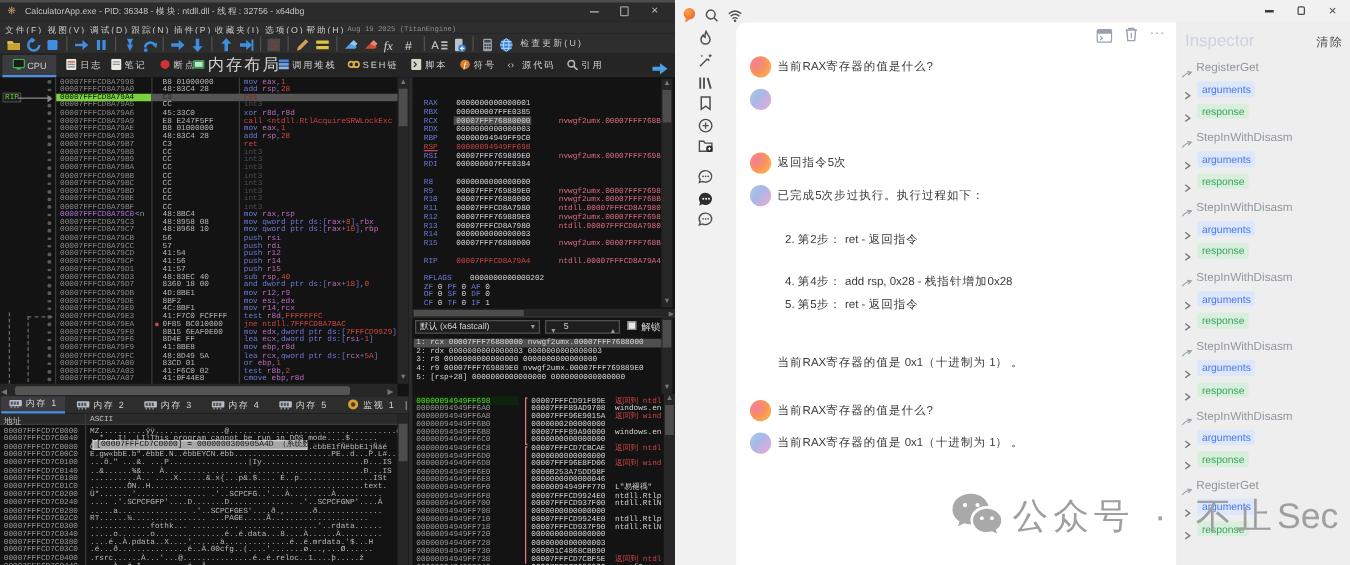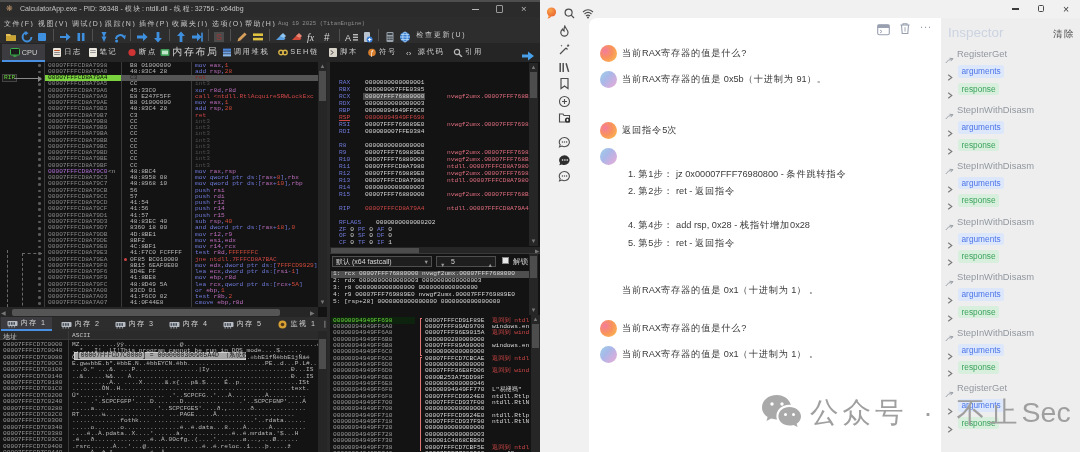--- a/index.html
+++ b/index.html
@@ -163,21 +163,21 @@
         <span style="display:inline-block;"><svg width="10" height="9" viewBox="0 0 10 9">
             <circle cx="5" cy="4.5" r="3.6" fill="#cf3434"></circle>
           </svg></span>
         <span style="font-size:7.3px;color:#d2d2d2;white-space:pre;letter-spacing:1.6px;">断点</span>
       </div>
       <div class="abs" style="left:163px;top:1px;width:53px;height:18px;border-bottom:2px solid transparent;display:flex;align-items:center;justify-content:center;gap:2px;">
         <span style="display:inline-block;"><svg width="10" height="9" viewBox="0 0 10 9">
             <rect x="0.5" y="1" width="9" height="7" rx="1" fill="#3f9b56"></rect>
             <rect x="2" y="2.6" width="6" height="3.8" fill="#bfe6c8"></rect>
           </svg></span>
-        <span style="font-size:10px;color:#d2d2d2;white-space:pre;letter-spacing:1.6px;">内存布局</span>
+        <span style="font-size:13px;color:#d2d2d2;white-space:pre;letter-spacing:1.6px;">内存布局</span>
       </div>
       <div class="abs" style="left:219px;top:1px;width:53px;height:18px;border-bottom:2px solid transparent;display:flex;align-items:center;justify-content:center;gap:2px;">
         <span style="display:inline-block;"><svg width="10" height="9" viewBox="0 0 10 9">
             <rect x="1" y="0.6" width="8" height="2.2" fill="#4a84d8"></rect>
             <rect x="1" y="3.4" width="8" height="2.2" fill="#6ba0e4"></rect>
             <rect x="1" y="6.2" width="8" height="2.2" fill="#8cb8ec"></rect>
           </svg></span>
         <span style="font-size:7.3px;color:#d2d2d2;white-space:pre;letter-spacing:1.6px;">调用堆栈</span>
       </div>
       <div class="abs" style="left:275px;top:1px;width:47px;height:18px;border-bottom:2px solid transparent;display:flex;align-items:center;justify-content:center;gap:2px;">
@@ -746,25 +746,24 @@
       <div class="abs" style="left:310px;top:3px;"><svg width="12" height="13" viewBox="0 0 12 13">
           <path d="M1.5 3 h9" stroke="#98a0af" stroke-width="1.1"></path>
           <path d="M4 3 V1.8 h4 V3" fill="none" stroke="#98a0af" stroke-width="1.1"></path>
           <path d="M2.5 3 l0.7 8.5 h5.6 L9.5 3" fill="none" stroke="#98a0af" stroke-width="1.1"></path>
           <path d="M6 5.2 v4.4" stroke="#98a0af" stroke-width="0.9"></path>
         </svg></div>
       <div class="abs" style="left:331px;top:0px;color:#98a0af;font-size:11px;letter-spacing:1px;">...</div>
       <div class="abs" style="left:11px;top:27px;width:17px;height:17px;border-radius:50%;background:radial-gradient(circle at 30% 35%,#f47c9c 0%,#f8925c 45%,#fcc24c 100%);"></div>
       <div class="abs" style="left:33px;top:29px;color:#3a3a3a;font-size:9.2px;letter-spacing:0;white-space:pre;"><span class="ckk">当前</span>RAX<span class="ckk">寄存器的值是什么</span>?</div>
       <div class="abs" style="left:11px;top:53px;width:17px;height:17px;border-radius:50%;background:linear-gradient(130deg,#9fd0e8 0%,#a8b8e8 40%,#d2aede 75%,#e3b8d4 100%);"></div>
-      <div class="abs" style="left:33px;top:55px;color:#3a3a3a;font-size:9.2px;letter-spacing:0;white-space:pre;"><span class="ckk">当前</span>RAX<span class="ckk">寄存器的值是</span> 0x5b<span class="ckk">（十进制为</span> 91<span class="ckk">）。</span></div>
       <div class="abs" style="left:11px;top:103.5px;width:17px;height:17px;border-radius:50%;background:radial-gradient(circle at 30% 35%,#f47c9c 0%,#f8925c 45%,#fcc24c 100%);"></div>
       <div class="abs" style="left:33px;top:105.5px;color:#3a3a3a;font-size:9.2px;letter-spacing:0;white-space:pre;"><span class="ckk">返回指令</span>5<span class="ckk">次</span></div>
       <div class="abs" style="left:11px;top:129.5px;width:17px;height:17px;border-radius:50%;background:linear-gradient(130deg,#9fd0e8 0%,#a8b8e8 40%,#d2aede 75%,#e3b8d4 100%);"></div>
-      <div class="abs" style="left:39px;top:149.5px;color:#3a3a3a;font-size:9.2px;letter-spacing:0;white-space:pre;">1. <span class="ckk">第</span>1<span class="ckk">步：</span> jz 0x00007FFF76980800 - <span class="ckk">条件跳转指令</span></div>
+      <div class="abs" style="left:33px;top:131.5px;color:#3a3a3a;font-size:9.2px;letter-spacing:0;white-space:pre;"><span class="ckk">已完成</span>5<span class="ckk">次步过执行。执行过程如下：</span></div>
       <div class="abs" style="left:39px;top:166.8px;color:#3a3a3a;font-size:9.2px;letter-spacing:0;white-space:pre;">2. <span class="ckk">第</span>2<span class="ckk">步：</span> ret - <span class="ckk">返回指令</span></div>
       <div class="abs" style="left:39px;top:201.40000000000003px;color:#3a3a3a;font-size:9.2px;letter-spacing:0;white-space:pre;">4. <span class="ckk">第</span>4<span class="ckk">步：</span> add rsp, 0x28 - <span class="ckk">栈指针增加</span>0x28</div>
       <div class="abs" style="left:39px;top:218.70000000000005px;color:#3a3a3a;font-size:9.2px;letter-spacing:0;white-space:pre;">5. <span class="ckk">第</span>5<span class="ckk">步：</span> ret - <span class="ckk">返回指令</span></div>
       <div class="abs" style="left:33px;top:265.5px;color:#3a3a3a;font-size:9.2px;letter-spacing:0;white-space:pre;"><span class="ckk">当前</span>RAX<span class="ckk">寄存器的值是</span> 0x1<span class="ckk">（十进制为</span> 1<span class="ckk">）</span> <span class="ckk">。</span></div>
       <div class="abs" style="left:11px;top:302px;width:17px;height:17px;border-radius:50%;background:radial-gradient(circle at 30% 35%,#f47c9c 0%,#f8925c 45%,#fcc24c 100%);"></div>
       <div class="abs" style="left:33px;top:304px;color:#3a3a3a;font-size:9.2px;letter-spacing:0;white-space:pre;"><span class="ckk">当前</span>RAX<span class="ckk">寄存器的值是什么</span>?</div>
       <div class="abs" style="left:11px;top:328px;width:17px;height:17px;border-radius:50%;background:linear-gradient(130deg,#9fd0e8 0%,#a8b8e8 40%,#d2aede 75%,#e3b8d4 100%);"></div>
       <div class="abs" style="left:33px;top:330px;color:#3a3a3a;font-size:9.2px;letter-spacing:0;white-space:pre;"><span class="ckk">当前</span>RAX<span class="ckk">寄存器的值是</span> 0x1<span class="ckk">（十进制为</span> 1<span class="ckk">）</span> <span class="ckk">。</span></div>
     </div>
     <div class="abs" style="left:401px;top:18px;width:139px;height:434px;background:#eeeeef;">

